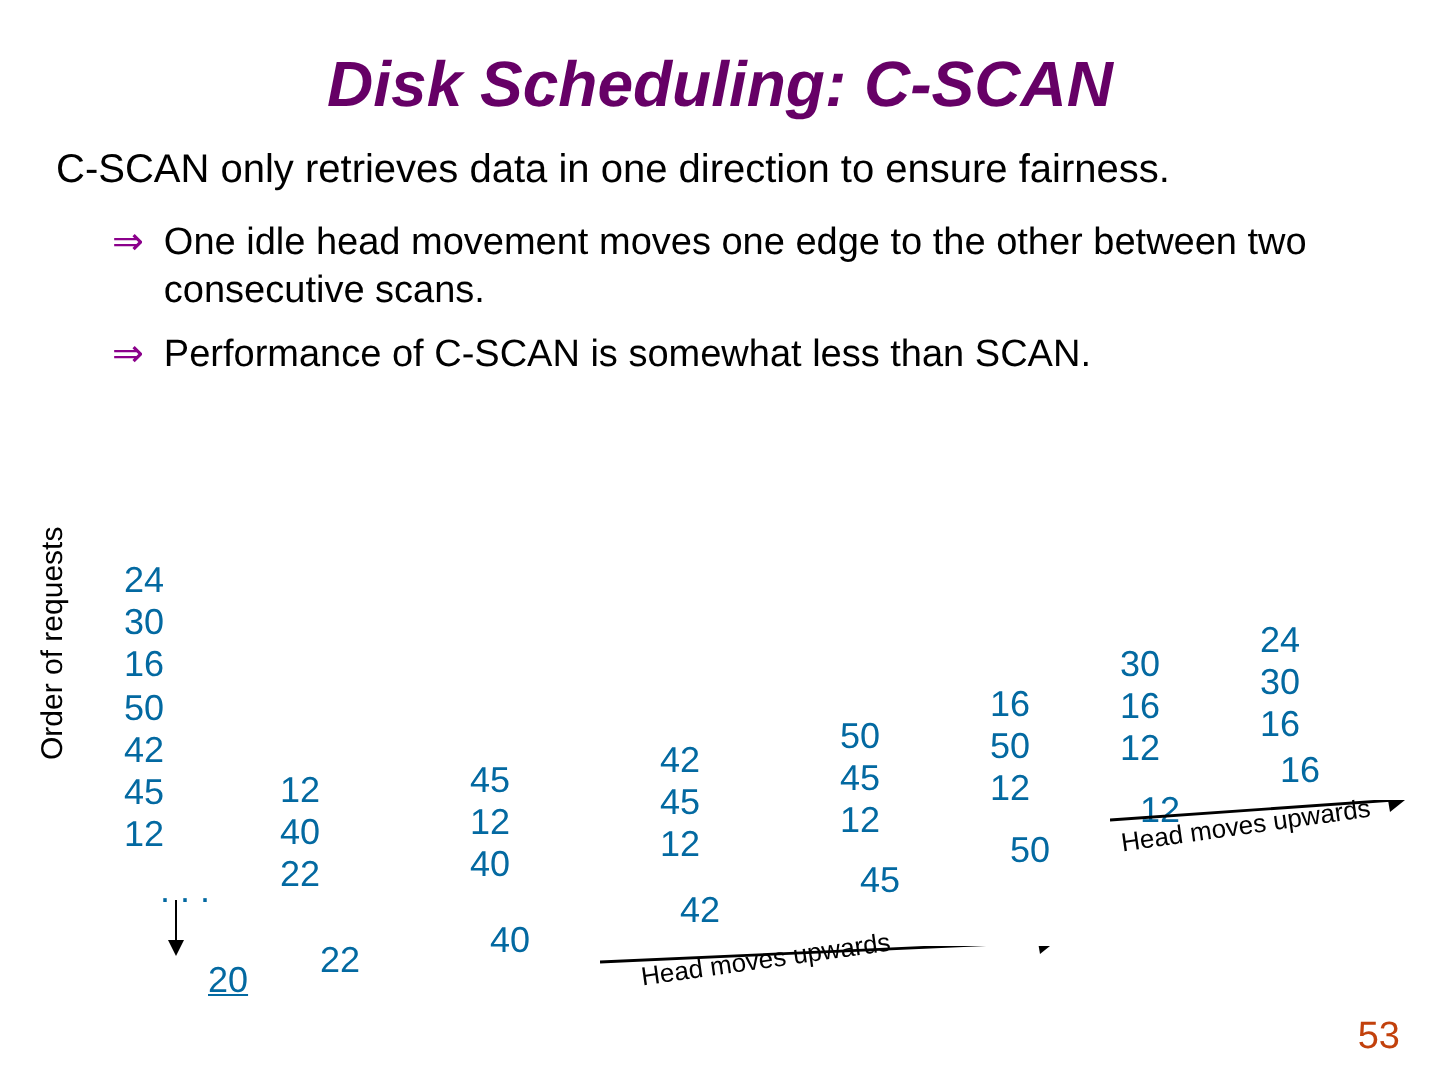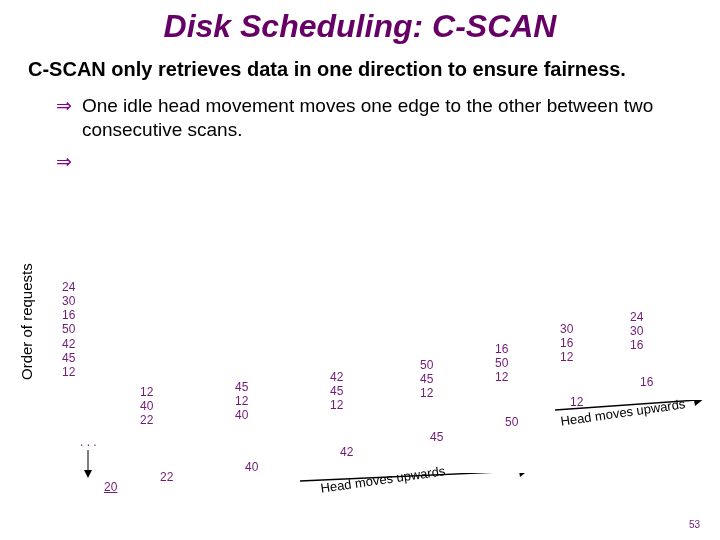--- a/index.html
+++ b/index.html
@@ -1,43 +1,44 @@
 <!DOCTYPE html>
 <html><head>
 <meta charset="utf-8">
 <style>
   * { box-sizing: border-box; margin: 0; padding: 0; }
   body { width: 720px; height: 540px; background: #fff; font-family: Arial, Helvetica, sans-serif; position: relative; overflow: hidden; }
-  .title { font-family: "Comic Sans MS", cursive, sans-serif; font-style: italic; font-size: 32px; color: #660066; text-align: center; padding-top: 8px; font-weight: bold; }
-  .intro { font-size: 20px; color: #000; padding: 12px 28px 8px 28px; line-height: 1.25; font-weight: bold; }
+  .title { font-family: "Comic Sans MS", cursive, sans-serif; font-style: italic; font-size: 32px; color: #660066; text-align: center; padding-top: 24px; font-weight: bold; }
+  .intro { font-size: 20px; color: #000; padding: 12px 28px 8px 28px; line-height: 1.25; }
   .bullets { padding: 4px 0 0 56px; }
   .bullet { display: flex; align-items: flex-start; font-size: 19px; line-height: 1.25; margin-bottom: 8px; color: #000; }
   .arrow-glyph { color: #8b008b; font-size: 19px; margin-right: 10px; flex-shrink: 0; }
   .diagram { position: absolute; left: 0; top: 280px; width: 720px; height: 250px; }
   .ylabel { position: absolute; left: 18px; top: 100px; transform: rotate(-90deg); transform-origin: left top; font-size: 15px; color: #000; white-space: nowrap; }
-  .col { position: absolute; font-size: 12px; color: #701a75; text-align: left; line-height: 1.18; }
+  .col { position: absolute; font-size: 18px; color: #0369a1; text-align: left; line-height: 1.18; }
   .col div { white-space: nowrap; }
   .label-arrow { position: absolute; font-size: 13px; color: #000; white-space: nowrap; }
-  .page-num { position: absolute; right: 20px; bottom: 10px; font-size: 10px; color: #701a75; }
+  .page-num { position: absolute; right: 20px; bottom: 10px; font-size: 19px; color: #c2410c; }
   .slim-arrow { position: absolute; }
 </style>
 </head>
 <body>
 
 <div class="title">Disk Scheduling: C-SCAN</div>
 
 <div class="intro">C-SCAN only retrieves data in one direction to ensure fairness.</div>
 
 <div class="bullets">
   <div class="bullet">
     <span class="arrow-glyph">⇒</span>
     <span>One idle head movement moves one edge to the other between two consecutive scans.</span>
   </div>
   <div class="bullet">
     <span class="arrow-glyph">⇒</span>
+    <span>Performance of C-SCAN is somewhat less than SCAN.</span>
   </div>
 </div>
 
 <div class="diagram">
 
   <div class="ylabel">Order of requests</div>
 
   <svg class="slim-arrow" style="left:82px; top:170px;" width="12" height="28">
     <line x1="6" y1="0" x2="6" y2="22" stroke="#000" stroke-width="1"></line>
     <polygon points="6,28 2,20 10,20" fill="#000"></polygon>

